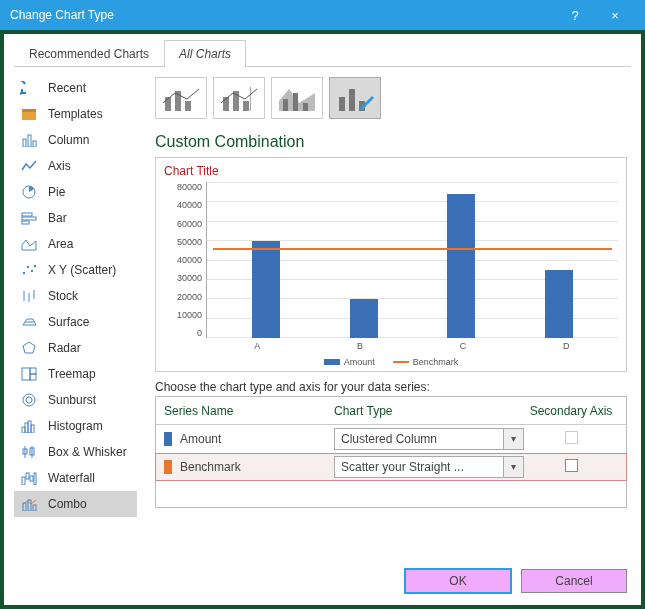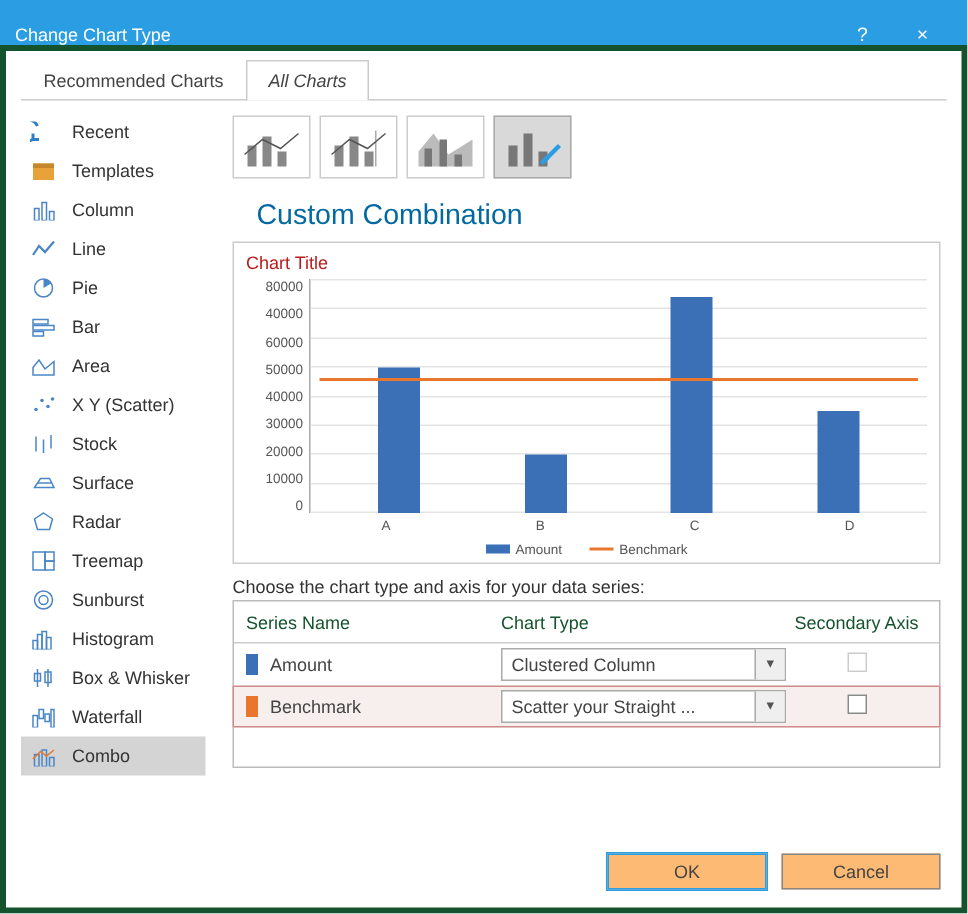--- a/index.html
+++ b/index.html
@@ -1,33 +1,33 @@
 <!DOCTYPE html>
 <html><head>
 <meta charset="utf-8">
 <style>
   * { box-sizing: border-box; margin: 0; padding: 0; font-family: "Segoe UI", Tahoma, sans-serif; }
   body { background: #fff; width: 645px; height: 609px; overflow: hidden; font-size: 12px; color: #444; }
-  .titlebar { background: #2b9de2; color: #fff; height: 30px; display: flex; align-items: flex-end; padding: 0 10px; }
+  .titlebar { background: #2b9de2; color: #fff; height: 30px; display: flex; align-items: center; padding: 0 10px; }
   .titlebar .title { flex: 1; font-size: 12px; }
   .titlebar .tbtn { width: 40px; text-align: center; font-size: 13px; color: #fff; }
   .dlg { border: 4px solid #14532d; height: 579px; padding: 5px 10px 0 10px; position: relative; display: flex; flex-direction: column; }
   .tabs { display: flex; border-bottom: 1px solid #ccc; }
   .tab { padding: 6px 14px; font-size: 12px; border: 1px solid transparent; border-bottom: none; position: relative; top: 1px; }
   .tab.active { border-color: #ccc; background: #fff; border-top: 1px solid #ccc; font-style: italic; }
   .main { flex: 1; display: flex; min-height: 0; }
   .sidebar { width: 152px; padding-top: 8px; }
   .side-item { display: flex; align-items: center; gap: 10px; padding: 4px 6px; height: 26px; font-size: 12px; color: #333; }
   .side-item.selected { background: #d4d4d4; }
   .side-item .icon { width: 18px; height: 18px; display: flex; align-items: center; justify-content: center; color: #4a86c5; }
   .right { flex: 1; padding: 10px 4px 0 18px; display: flex; flex-direction: column; min-height: 0; }
   .subtypes { display: flex; gap: 6px; margin-bottom: 6px; }
   .subtype { width: 52px; height: 42px; border: 1px solid #ccc; background: #fff; display: flex; align-items: center; justify-content: center; }
   .subtype.selected { background: #d9d9d9; border: 1px solid #aaa; }
-  h2.customc { font-weight: normal; font-size: 19px; color: #0369a1; margin: 8px 0 6px 16px; }
+  h2.customc { font-weight: normal; font-size: 16px; color: #14532d; margin: 8px 0 6px 0; }
   .chartbox { border: 1px solid #ccc; padding: 4px 8px 0 8px; }
   .chart-title { text-align: left; font-size: 12px; color: #b91c1c; margin: 2px 0 4px 0; }
   .plot { position: relative; height: 156px; display: flex; }
   .yaxis { width: 42px; display: flex; flex-direction: column; justify-content: space-between; align-items: flex-end; padding-right: 4px; font-size: 9px; color: #555; }
   .plotarea { flex: 1; position: relative; border-left: 1px solid #aaa; }
   .grid { position: absolute; inset: 0; display: flex; flex-direction: column; justify-content: space-between; }
   .grid div { border-top: 1px solid #e4e4e4; height: 0; }
   .bars { position: absolute; inset: 0; display: flex; align-items: flex-end; justify-content: space-around; padding: 0 10px; }
   .bar { width: 28px; background: #3b6fb6; }
   .line { position: absolute; left: 6px; right: 6px; height: 2px; background: #e8762d; }
@@ -48,21 +48,21 @@
   .grid-row.hl { border: 1px solid #d08a8a; background: #f7eeee; margin: 0 -1px; }
   .swatch { width: 8px; height: 14px; display: inline-block; }
   .swatch.blue { background: #3b6fb6; }
   .swatch.orange { background: #e8762d; }
   .combo { display: flex; width: 190px; border: 1px solid #aaa; height: 22px; align-items: center; background: #fff; }
   .combo .ct { flex: 1; padding: 0 6px; overflow: hidden; text-overflow: ellipsis; white-space: nowrap; }
   .combo .cb { width: 20px; border-left: 1px solid #aaa; background: #efefef; text-align: center; font-size: 10px; line-height: 20px; color: #555; }
   .chk { width: 13px; height: 13px; border: 1px solid #8a8a8a; display: inline-block; background: #fff; }
   .chk.light { border-color: #ccc; }
   .btnbar { display: flex; justify-content: flex-end; gap: 10px; padding: 10px 4px 12px 0; }
-  .btn { width: 106px; height: 24px; border: 1px solid #888; background: #fdba74; font-size: 12px; text-align: center; line-height: 22px; }
+  .btn { width: 106px; height: 24px; border: 1px solid #888; background: #f0abfc; font-size: 12px; text-align: center; line-height: 22px; }
   .btn.primary { border: 1px solid #2b9de2; outline: 1px solid #2b9de2; }
   svg { display: block; }
 </style>
 </head>
 <body>
 
 <div class="titlebar">
   <div class="title">Change Chart Type</div>
   <div class="tbtn">?</div>
   <div class="tbtn">×</div>
@@ -103,21 +103,21 @@
             </svg>
           </span>
         <span>Column</span>
       </div>
       <div class="side-item">
         <span class="icon">
             <svg width="16" height="14">
               <path d="M1 11 L5 5 L9 9 L15 2" fill="none" stroke="#4a86c5" stroke-width="1.5"></path>
             </svg>
           </span>
-        <span>Line</span>
+        <span>Axis</span>
       </div>
       <div class="side-item">
         <span class="icon">
             <svg width="16" height="14">
               <circle cx="8" cy="7" r="6" fill="none" stroke="#4a86c5"></circle>
               <path d="M8 7 L8 1 A6 6 0 0 1 13 4 Z" fill="#4a86c5"></path>
             </svg>
           </span>
         <span>Pie</span>
       </div>

